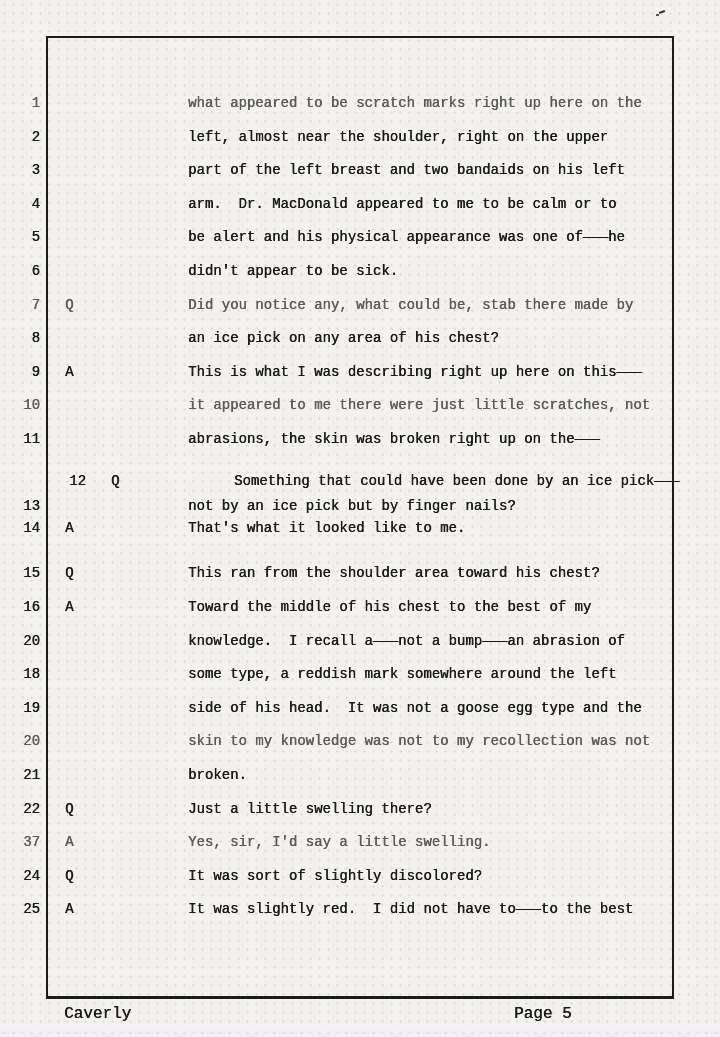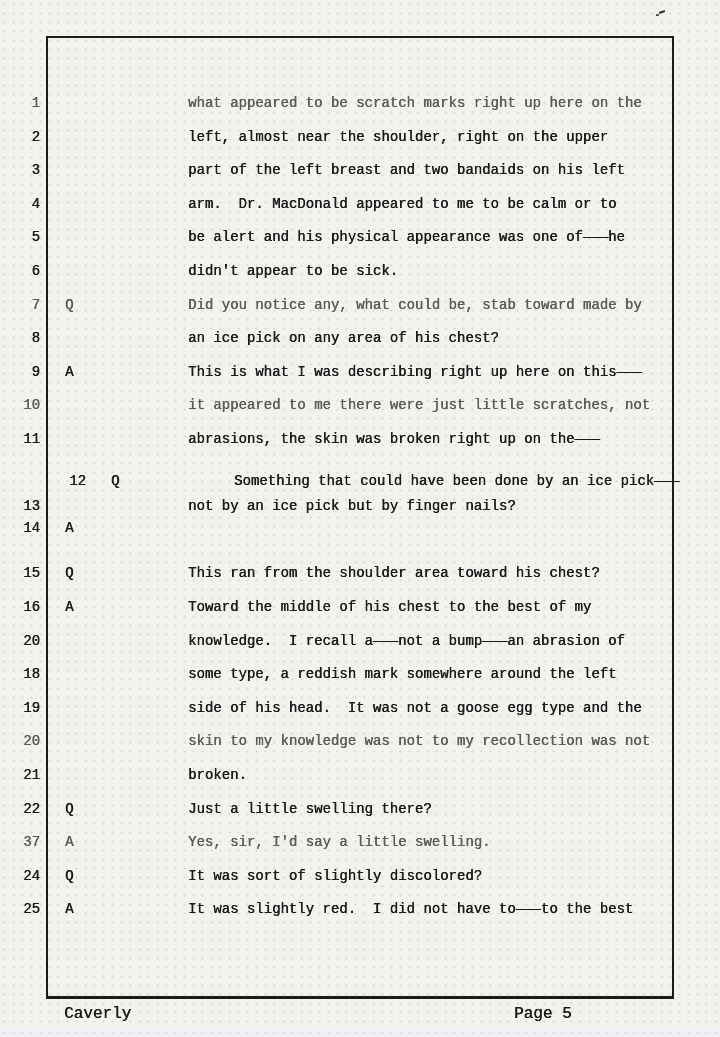--- a/index.html
+++ b/index.html
@@ -118,28 +118,28 @@
 <div class="screen">
   <div class="speck"></div>
   <div class="doc-box"></div>
   <div class="rows">
       <div class="row faded" style="top: 93px;"><span class="num">1</span><span class="text">what appeared to be scratch marks right up here on the</span></div>
       <div class="row" style="top: 126.6px;"><span class="num">2</span><span class="text">left, almost near the shoulder, right on the upper</span></div>
       <div class="row" style="top: 160.2px;"><span class="num">3</span><span class="text">part of the left breast and two bandaids on his left</span></div>
       <div class="row" style="top: 193.8px;"><span class="num">4</span><span class="text">arm.  Dr. MacDonald appeared to me to be calm or to</span></div>
       <div class="row" style="top: 227.4px;"><span class="num">5</span><span class="text">be alert and his physical appearance was one of———he</span></div>
       <div class="row" style="top: 261px;"><span class="num">6</span><span class="text">didn't appear to be sick.</span></div>
-      <div class="row faded" style="top: 294.6px;"><span class="num">7</span><span class="speaker">Q</span><span class="text">Did you notice any, what could be, stab toward made by</span></div>
+      <div class="row faded" style="top: 294.6px;"><span class="num">7</span><span class="speaker">Q</span><span class="text">Did you notice any, what could be, stab there made by</span></div>
       <div class="row" style="top: 328.2px;"><span class="num">8</span><span class="text">an ice pick on any area of his chest?</span></div>
       <div class="row" style="top: 361.8px;"><span class="num">9</span><span class="speaker">A</span><span class="text">This is what I was describing right up here on this———</span></div>
       <div class="row faded" style="top: 395.4px;"><span class="num">10</span><span class="text">it appeared to me there were just little scratches, not</span></div>
       <div class="row" style="top: 429px;"><span class="num">11</span><span class="text">abrasions, the skin was broken right up on the———</span></div>
       <div class="row" style="top: 471px; margin-left: 46px;"><span class="num">12</span><span class="speaker">Q</span><span class="text">Something that could have been done by an ice pick———</span></div>
       <div class="row" style="top: 496.2px;"><span class="num">13</span><span class="text">not by an ice pick but by finger nails?</span></div>
-      <div class="row" style="top: 518px;"><span class="num">14</span><span class="speaker">A</span></div>
+      <div class="row" style="top: 518px;"><span class="num">14</span><span class="speaker">A</span><span class="text">That's what it looked like to me.</span></div>
       <div class="row" style="top: 563.4px;"><span class="num">15</span><span class="speaker">Q</span><span class="text">This ran from the shoulder area toward his chest?</span></div>
       <div class="row" style="top: 597px;"><span class="num">16</span><span class="speaker">A</span><span class="text">Toward the middle of his chest to the best of my</span></div>
       <div class="row" style="top: 630.6px;"><span class="num">20</span><span class="text">knowledge.  I recall a———not a bump———an abrasion of</span></div>
       <div class="row" style="top: 664.2px;"><span class="num">18</span><span class="text">some type, a reddish mark somewhere around the left</span></div>
       <div class="row" style="top: 697.8px;"><span class="num">19</span><span class="text">side of his head.  It was not a goose egg type and the</span></div>
       <div class="row faded" style="top: 731.4px;"><span class="num">20</span><span class="text">skin to my knowledge was not to my recollection was not</span></div>
       <div class="row" style="top: 765px;"><span class="num">21</span><span class="text">broken.</span></div>
       <div class="row" style="top: 798.6px;"><span class="num">22</span><span class="speaker">Q</span><span class="text">Just a little swelling there?</span></div>
       <div class="row faded" style="top: 832.2px;"><span class="num">37</span><span class="speaker">A</span><span class="text">Yes, sir, I'd say a little swelling.</span></div>
       <div class="row" style="top: 865.8px;"><span class="num">24</span><span class="speaker">Q</span><span class="text">It was sort of slightly discolored?</span></div>

